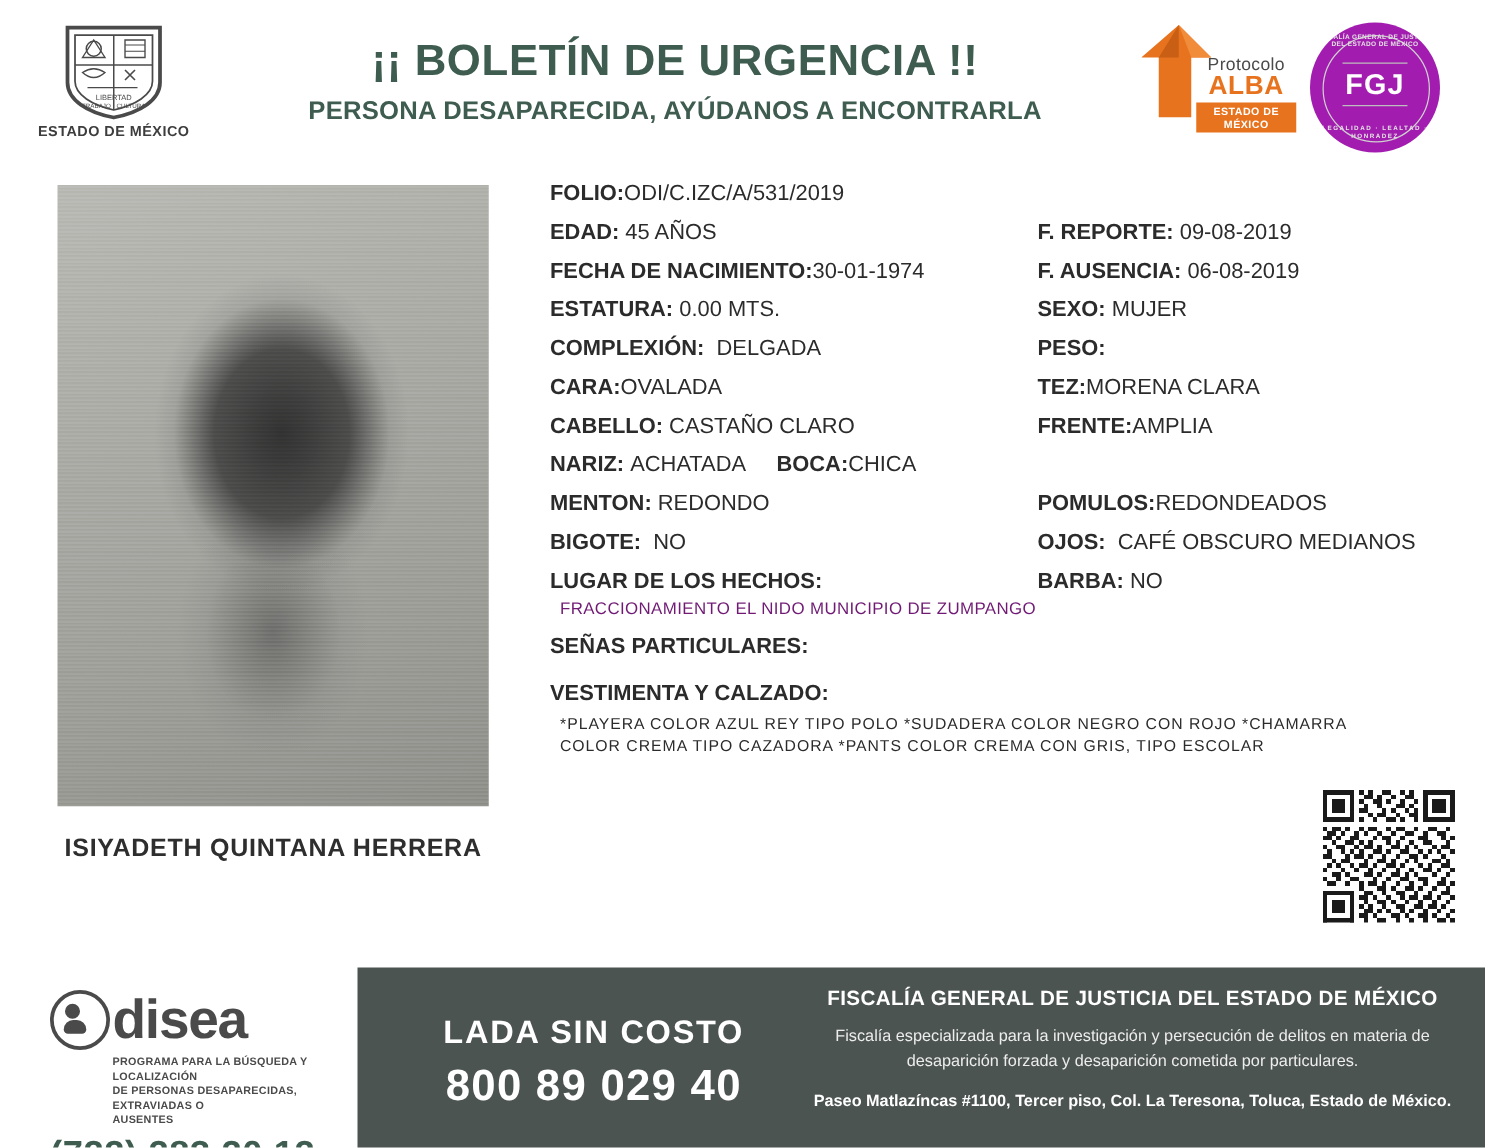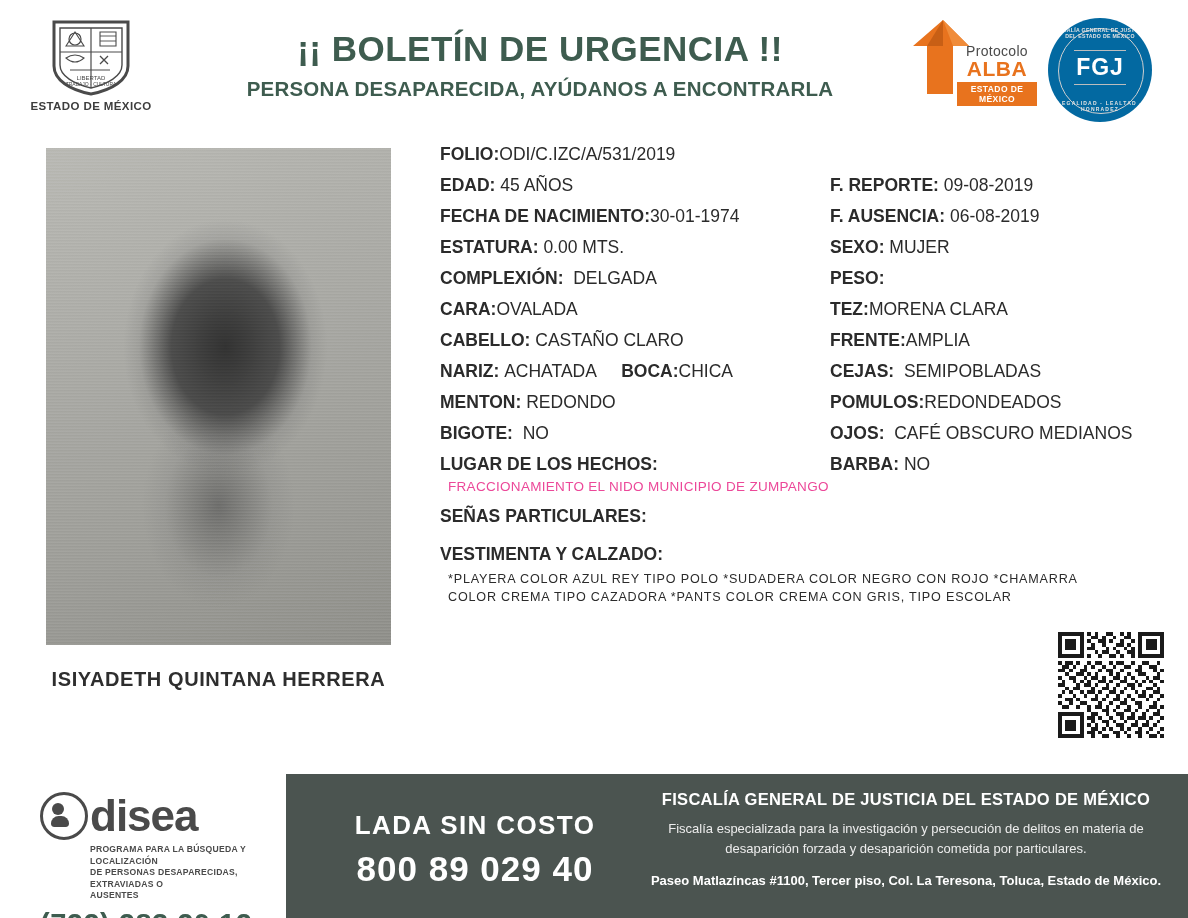--- a/index.html
+++ b/index.html
@@ -117,21 +117,21 @@
     position: absolute;
     left: 1048px;
     top: 18px;
     width: 104px;
     height: 104px;
   }
   .fgj-circle {
     width: 104px;
     height: 104px;
     border-radius: 50%;
-    background: #0369a1;
+    background: #a21caf;
     position: relative;
     overflow: hidden;
     text-decoration: underline;
   }
   .fgj-inner {
     position: absolute;
     left: 10px; top: 10px;
     width: 84px; height: 84px;
     border-radius: 50%;
     border: 1.5px solid #cfcfcf;
@@ -230,21 +230,21 @@
   }
   .col-right {
     position: absolute;
     left: 390px;
     top: 0;
   }
   .full-row { position: relative; }
 
   .sub-line {
     font-size: 13.5px;
-    color: #ec4899;
+    color: #701a75;
     letter-spacing: 0.3px;
     padding-left: 8px;
     margin-top: 2px;
   }
   .vest-lines {
     font-size: 12.6px;
     letter-spacing: 0.8px;
     color: #2b2b2b;
     padding-left: 8px;
     margin-top: 3px;
@@ -502,23 +502,20 @@
       <span class="lbl">CABELLO:</span>&nbsp;<span class="val">CASTAÑO CLARO</span>
     </div>
     <div class="field col-right">
       <span class="lbl">FRENTE:</span><span class="val">AMPLIA</span>
     </div>
   </div>
 
   <div class="row">
     <div class="field col-left">
       <span class="lbl">NARIZ:</span>&nbsp;<span class="val">ACHATADA</span>&nbsp;&nbsp;&nbsp;&nbsp;&nbsp;<span class="lbl">BOCA:</span><span class="val">CHICA</span>
-    </div>
-    <div class="field col-right">
-      <span class="lbl">CEJAS:</span>&nbsp;&nbsp;<span class="val">SEMIPOBLADAS</span>
     </div>
   </div>
 
 
   <div class="row">
     <div class="field col-left">
       <span class="lbl">MENTON:</span>&nbsp;<span class="val">REDONDO</span>
     </div>
     <div class="field col-right">
       <span class="lbl">POMULOS:</span><span class="val">REDONDEADOS</span>

